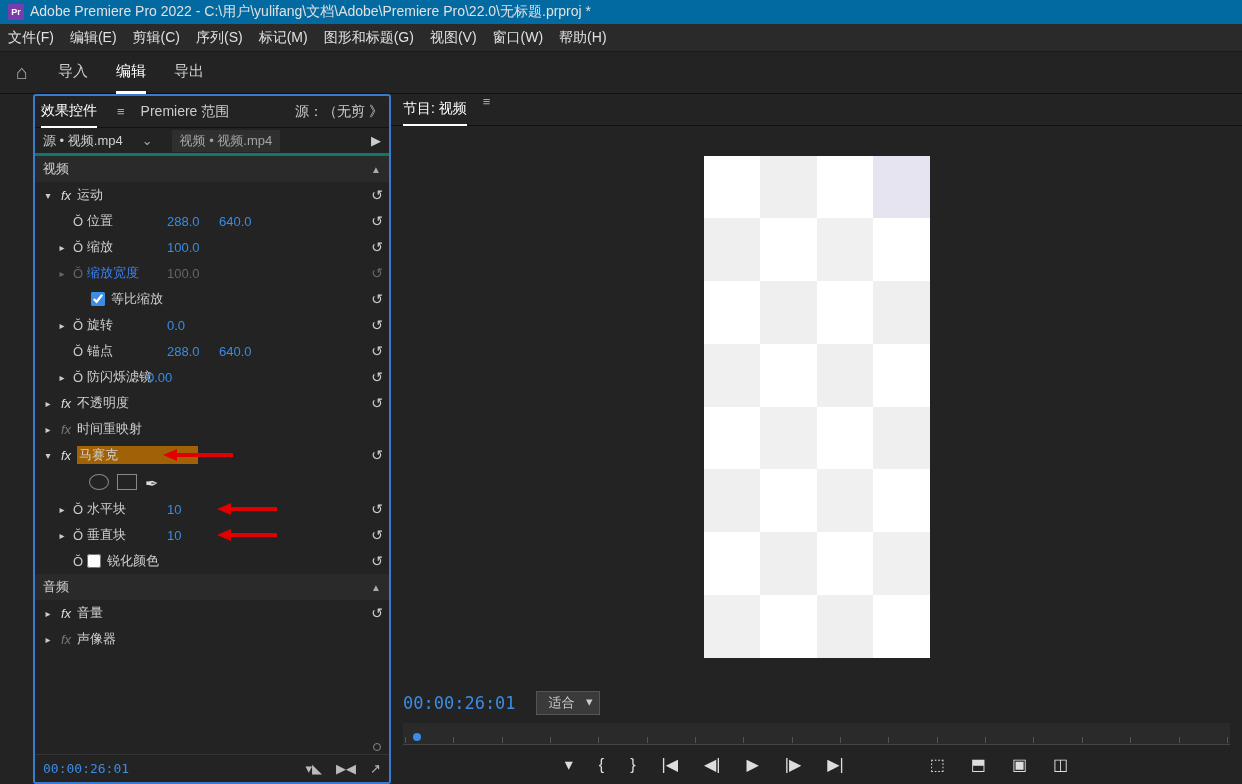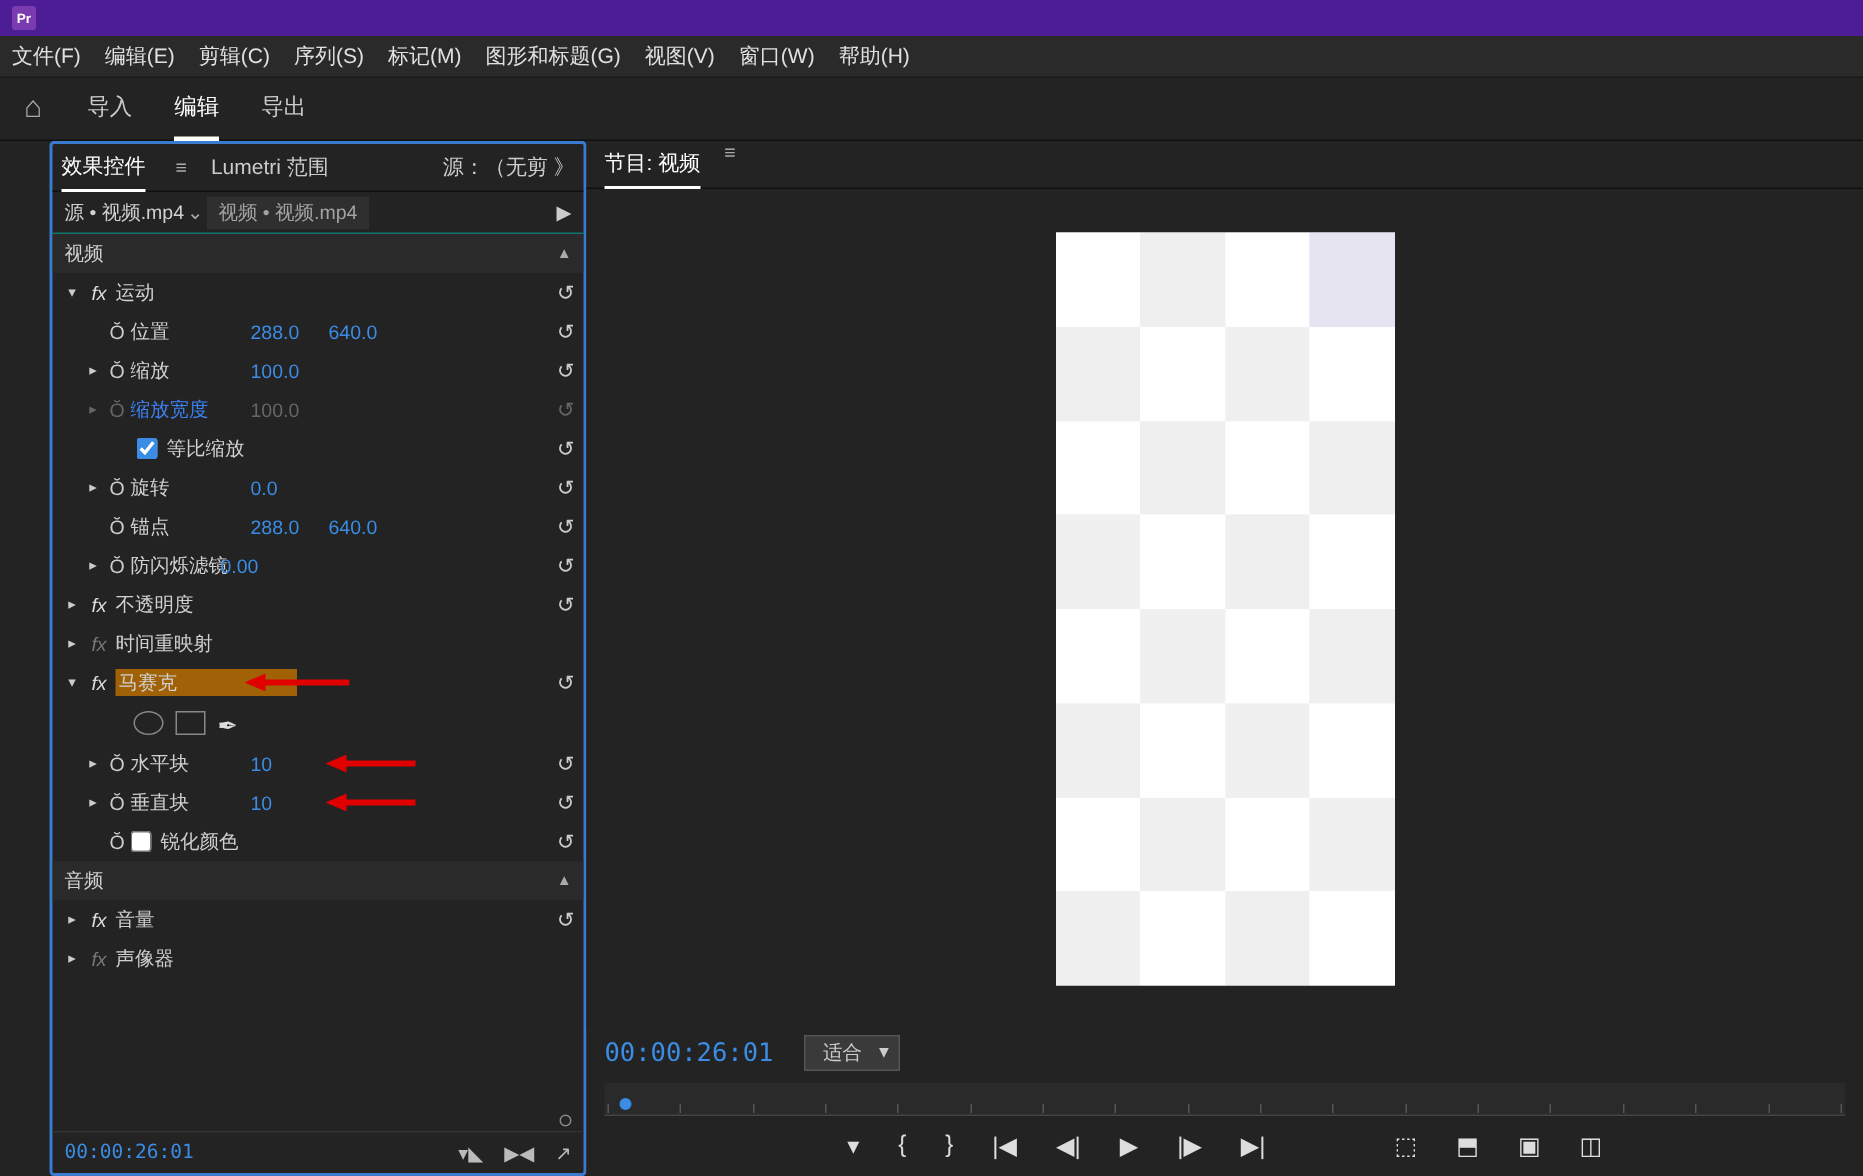--- a/index.html
+++ b/index.html
@@ -1,18 +1,18 @@
 <!DOCTYPE html>
 <html><head>
 <meta charset="utf-8">
 <style>
 * { margin: 0; padding: 0; box-sizing: border-box; font-family: "Microsoft YaHei", sans-serif; font-size: 13px; }
 body { background: #232323; color: #d0d0d0; width: 1242px; height: 784px; overflow: hidden; }
 
-.title-bar { background: #4c1d95; padding: 4px 8px; display: flex; align-items: center; gap: 6px; height: 24px; }
+.title-bar { background: #0369a1; padding: 4px 8px; display: flex; align-items: center; gap: 6px; height: 24px; }
 .title-bar .pr-icon { width: 16px; height: 16px; background: #7a3bb0; border-radius: 2px; color: #fff; font-size: 9px; font-weight: bold; display: flex; align-items: center; justify-content: center; }
 .title-bar .title-text { color: #e0e0e0; font-size: 14px; }
 
 .menu-bar { background: #2a2a2a; padding: 2px 8px; display: flex; gap: 16px; height: 28px; align-items: center; border-bottom: 1px solid #1a1a1a; }
 .menu-item { color: #e0e0e0; cursor: pointer; font-size: 14px; }
 
 .top-nav { background: #232323; height: 42px; display: flex; align-items: center; padding: 0 16px; border-bottom: 1px solid #111; }
 .home-icon { color: #aaa; margin-right: 30px; font-size: 20px; cursor: pointer; }
 .nav-tabs { display: flex; gap: 28px; }
 .nav-tab { color: #ccc; padding: 10px 0; cursor: pointer; font-size: 15px; }
@@ -22,21 +22,21 @@
 
 .main { display: flex; height: calc(784px - 24px - 28px - 42px); }
 .left-panel { width: 358px; border: 2px solid #3a7bd0; border-radius: 3px; display: flex; flex-direction: column; background: #232323; margin-left: 33px; }
 .right-panel { flex: 1; background: #232323; display: flex; flex-direction: column; }
 
 .panel-tabs { display: flex; height: 32px; align-items: center; border-bottom: 1px solid #111; padding: 0 6px; gap: 16px; }
 .panel-tab { color: #ccc; padding: 6px 0; cursor: pointer; font-size: 14px; }
 .panel-tab.active { color: #fff; border-bottom: 2px solid #fff; }
 .panel-menu { color: #aaa; margin-left: 4px; cursor: pointer; }
 
-.source-row { display: flex; align-items: center; height: 28px; padding: 0 8px; gap: 2px; border-bottom: 1px solid #0f766e; }
+.source-row { display: flex; align-items: center; height: 28px; padding: 0 8px; gap: 19px; border-bottom: 3px solid #0f766e; }
 .source-row .src { color: #d0d0d0; }
 .source-row .dd { color: #aaa; cursor: pointer; }
 .source-row .clip-link { color: #a3a3a3; cursor: pointer; padding: 2px 8px; background: #2f2f2f; }
 .source-row .play { margin-left: auto; color: #ccc; cursor: pointer; }
 
 .effect-list { flex: 1; overflow-y: auto; position: relative; font-size: 13px; }
 .effect-list::-webkit-scrollbar { width: 4px; }
 .effect-list::-webkit-scrollbar-thumb { background: #666; }
 .section-header { display: flex; align-items: center; height: 26px; padding: 0 8px; background: #2a2a2a; }
 .section-header .tri { cursor: pointer; color: #aaa; margin-left: auto; font-size: 10px; }
@@ -94,20 +94,21 @@
 .transport span { cursor: pointer; font-size: 16px; }
 .transport .right-group { margin-left: 60px; display: flex; gap: 26px; }
 
 input[type=checkbox]{ width:14px; height:14px; accent-color:#3a8ce4; }
 </style>
 </head>
 <body>
 
 <div class="title-bar">
   <div class="pr-icon">Pr</div>
+  <div class="title-text">Adobe Premiere Pro 2022 - C:\用户\yulifang\文档\Adobe\Premiere Pro\22.0\无标题.prproj *</div>
 </div>
 
 <div class="menu-bar">
   <span class="menu-item">文件(F)</span>
   <span class="menu-item">编辑(E)</span>
   <span class="menu-item">剪辑(C)</span>
   <span class="menu-item">序列(S)</span>
   <span class="menu-item">标记(M)</span>
   <span class="menu-item">图形和标题(G)</span>
   <span class="menu-item">视图(V)</span>
@@ -122,21 +123,21 @@
     <span class="nav-tab active">编辑</span>
     <span class="nav-tab">导出</span>
   </div>
 </div>
 
 <div class="main">
   <div class="left-panel">
     <div class="panel-tabs">
       <span class="panel-tab active">效果控件</span>
       <span class="panel-menu">≡</span>
-      <span class="panel-tab">Lumetri 范围</span>
+      <span class="panel-tab">Premiere 范围</span>
       <span class="panel-tab" style="margin-left:auto">源：（无剪 》</span>
     </div>
 
     <div class="source-row">
       <span class="src">源 • 视频.mp4</span>
       <span class="dd">⌄</span>
       <span class="clip-link">视频 • 视频.mp4</span>
       <span class="play">▶</span>
     </div>
 

